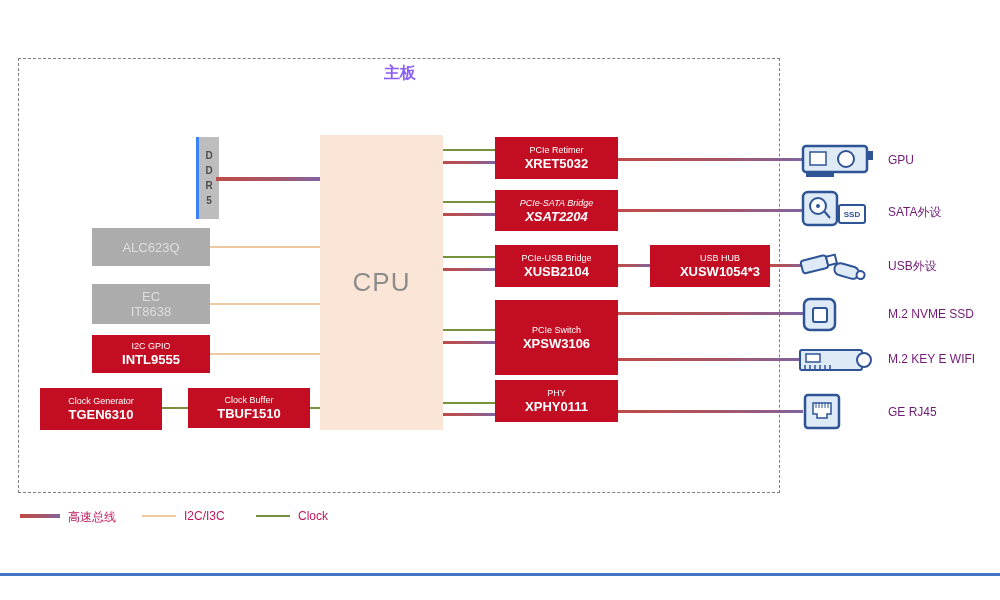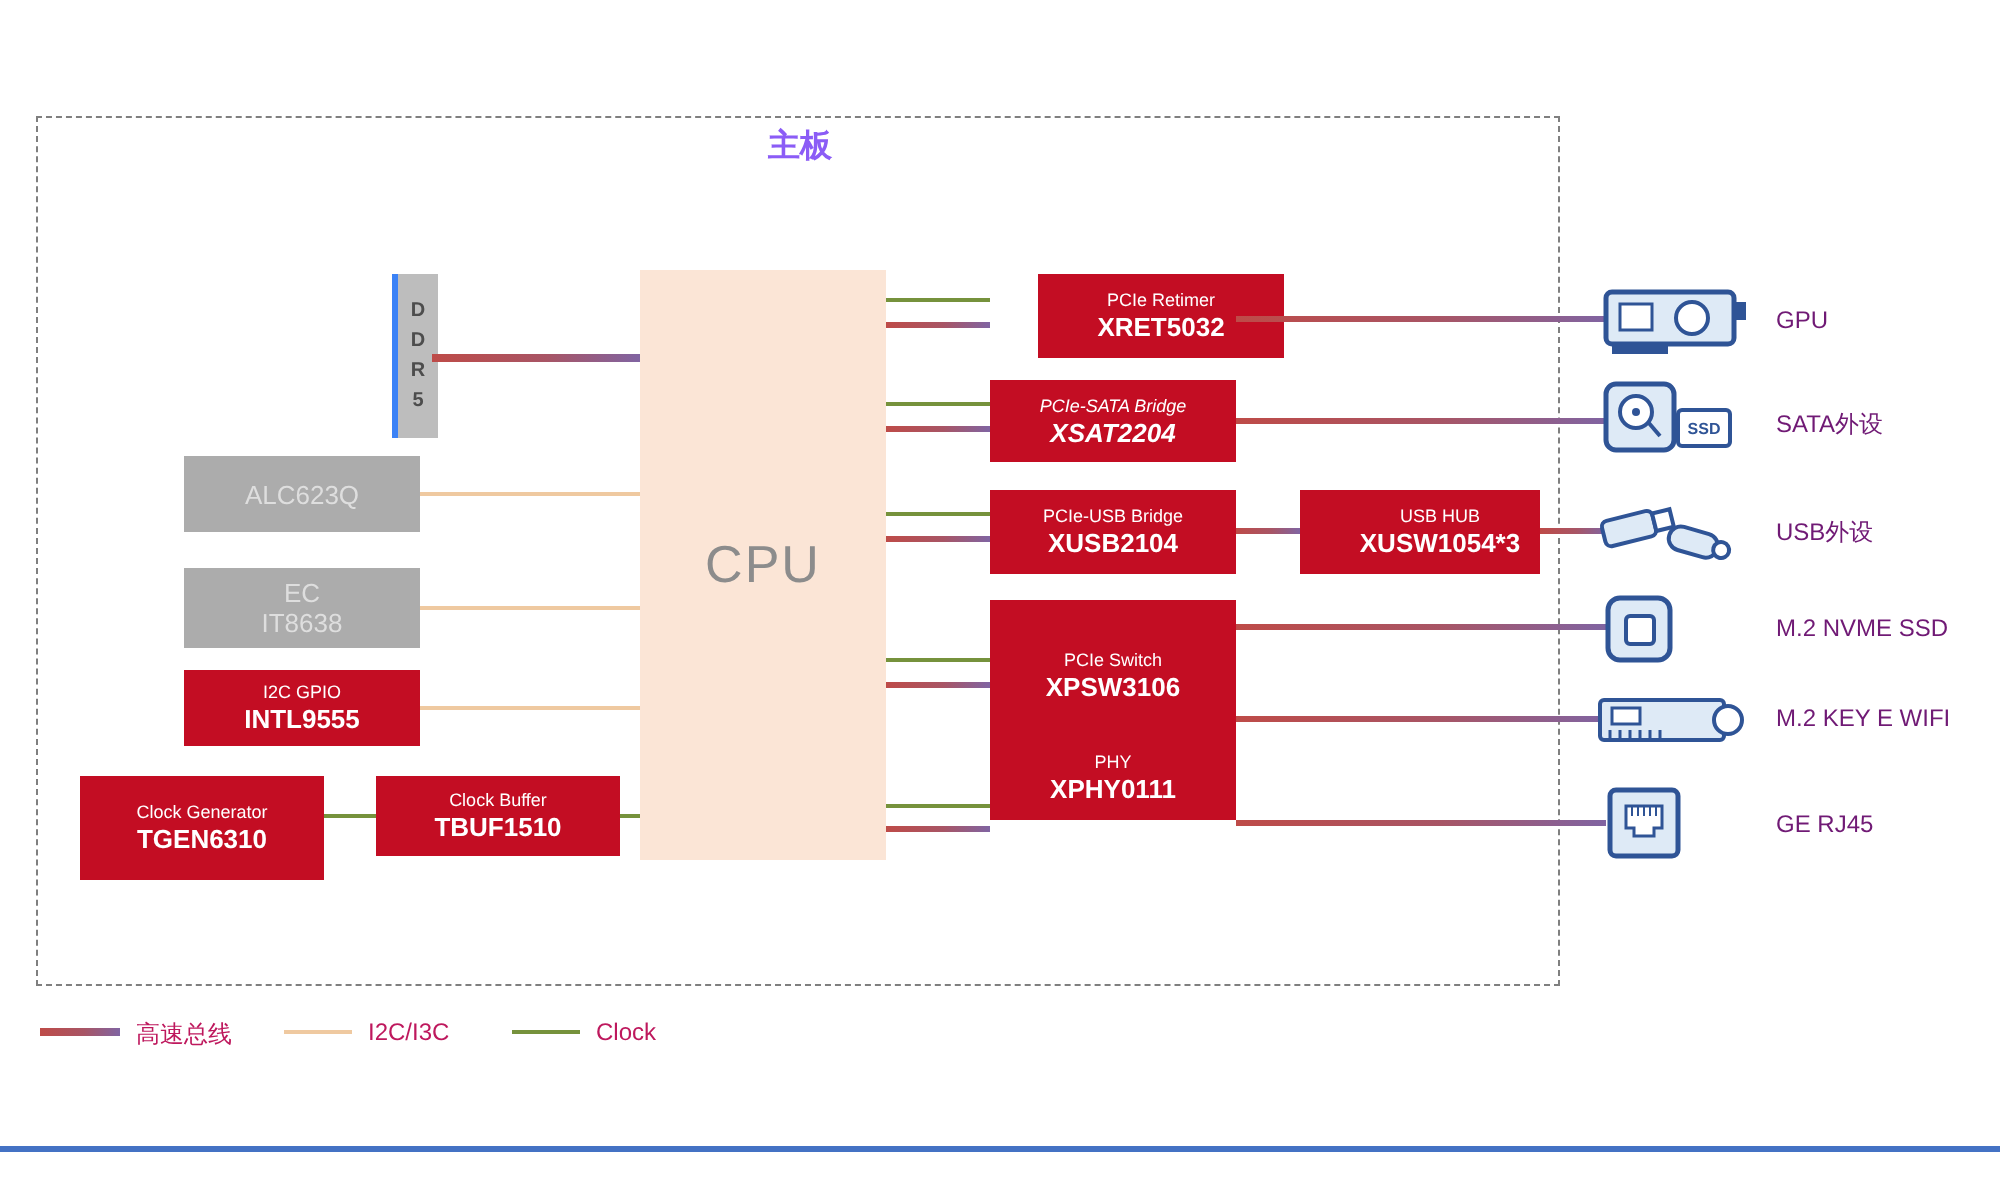--- a/index.html
+++ b/index.html
@@ -55,50 +55,50 @@
   </div>
   <div class="block gray" style="left:92px;top:284px;width:118px;height:40px;">
     <div class="gname">EC</div>
     <div class="gname">IT8638</div>
   </div>
 
   <div class="block red" style="left:92px;top:335px;width:118px;height:38px;">
     <div class="bt">I2C GPIO</div>
     <div class="bn">INTL9555</div>
   </div>
-  <div class="block red" style="left:40px;top:388px;width:122px;height:52px;">
+  <div class="block red" style="left:40px;top:388px;width:122px;height:42px;">
     <div class="bt">Clock Generator</div>
     <div class="bn">TGEN6310</div>
   </div>
   <div class="block red" style="left:188px;top:388px;width:122px;height:40px;">
     <div class="bt">Clock Buffer</div>
     <div class="bn">TBUF1510</div>
   </div>
 
-  <div class="block red" style="left:495px;top:137px;width:123px;height:42px;margin-left:24px;">
+  <div class="block red" style="left:495px;top:137px;width:123px;height:42px;">
     <div class="bt">PCIe Retimer</div>
     <div class="bn">XRET5032</div>
   </div>
   <div class="block red" style="left:495px;top:190px;width:123px;height:41px;font-style:italic;">
     <div class="bt">PCIe-SATA Bridge</div>
     <div class="bn">XSAT2204</div>
   </div>
   <div class="block red" style="left:495px;top:245px;width:123px;height:42px;">
     <div class="bt">PCIe-USB Bridge</div>
     <div class="bn">XUSB2104</div>
   </div>
   <div class="block red" style="left:650px;top:245px;width:120px;height:42px;padding-left:20px;">
     <div class="bt">USB HUB</div>
     <div class="bn">XUSW1054*3</div>
   </div>
   <div class="block red" style="left:495px;top:300px;width:123px;height:75px;">
     <div class="bt">PCIe Switch</div>
     <div class="bn">XPSW3106</div>
   </div>
-  <div class="block red" style="left:495px;top:368px;width:123px;height:42px;">
+  <div class="block red" style="left:495px;top:380px;width:123px;height:42px;">
     <div class="bt">PHY</div>
     <div class="bn">XPHY0111</div>
   </div>
 
   <div class="line hs4" style="left:216px;top:177px;width:104px;"></div>
   <div class="line i2c" style="left:210px;top:246px;width:110px;"></div>
   <div class="line i2c" style="left:210px;top:303px;width:110px;"></div>
   <div class="line i2c" style="left:210px;top:353px;width:110px;"></div>
   <div class="line clk" style="left:162px;top:407px;width:26px;"></div>
   <div class="line clk" style="left:310px;top:407px;width:10px;"></div>

